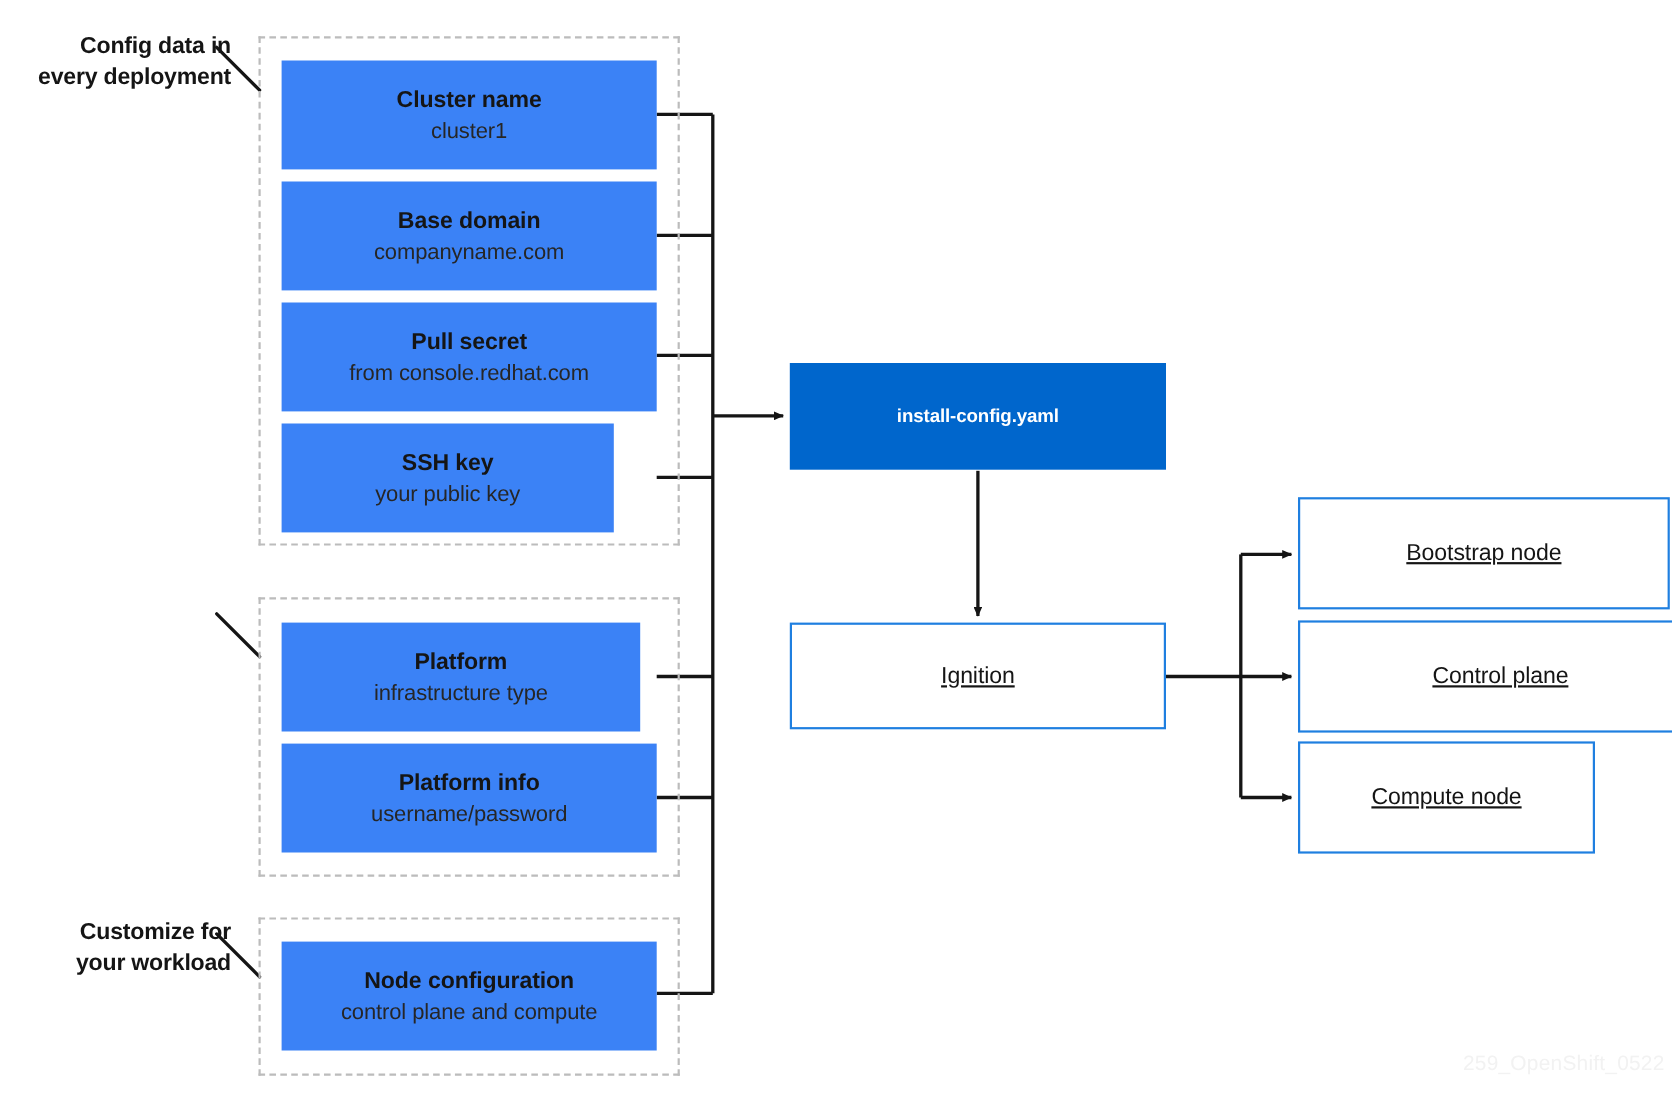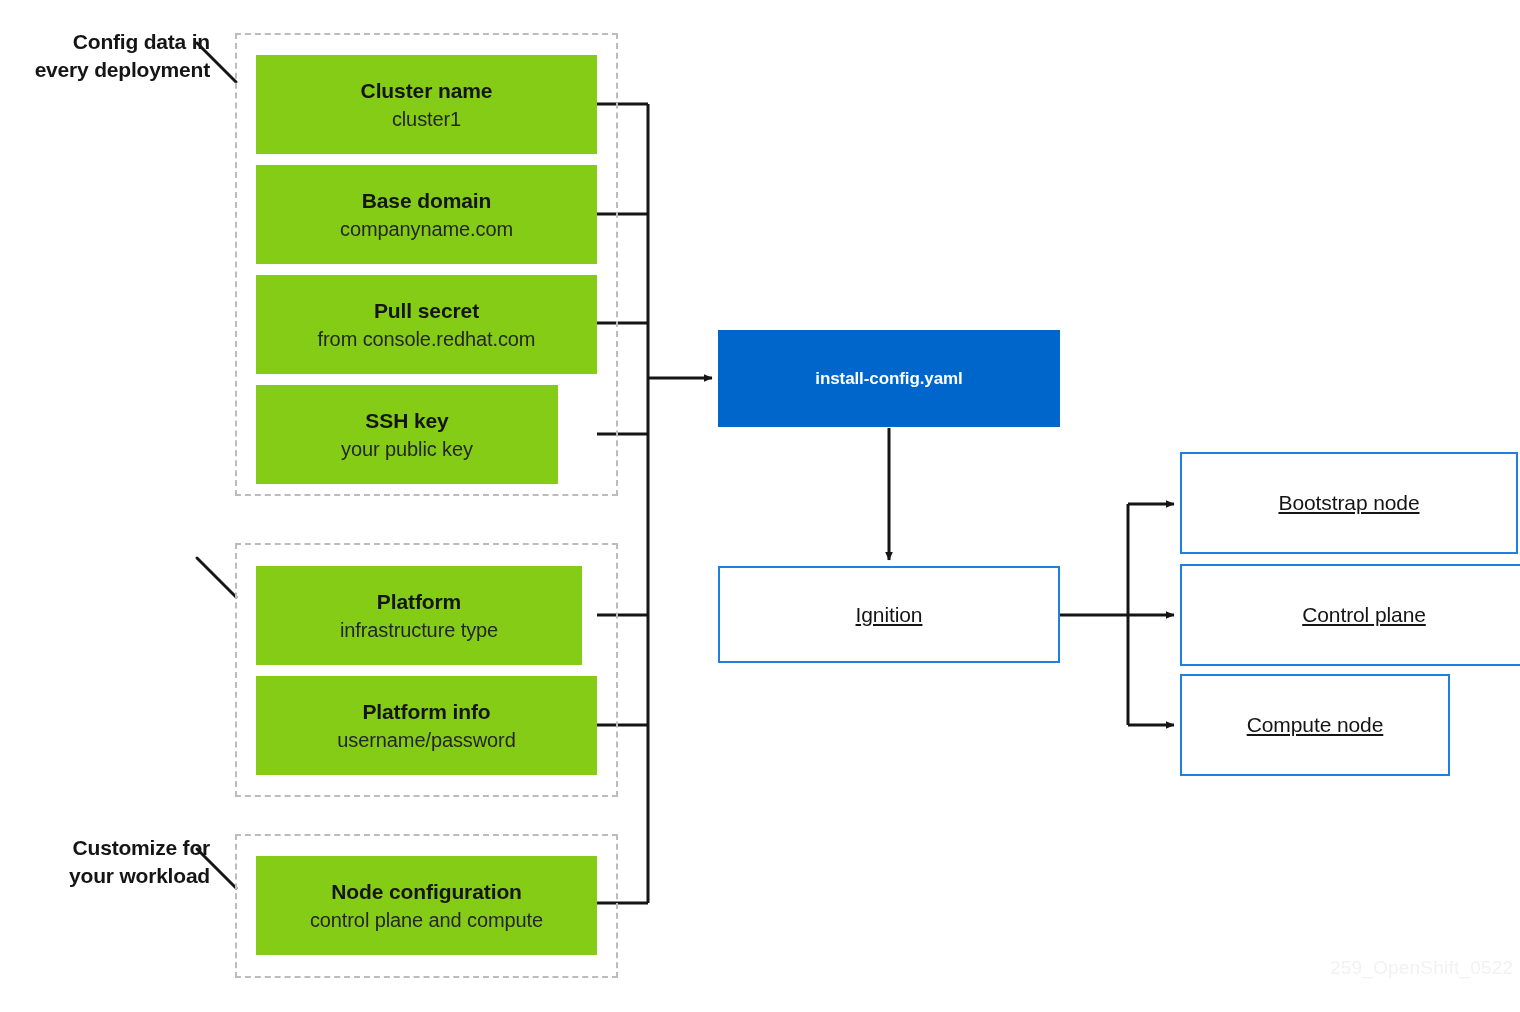--- a/index.html
+++ b/index.html
@@ -31,21 +31,21 @@
   
   .group-box {
     position: absolute;
     border: 2px dashed #bcbcbc;
     box-sizing: border-box;
     background: transparent;
   }
   
   .card {
     position: absolute;
-    background: #84cc16;
+    background: #3b82f6;
     box-sizing: border-box;
     display: flex;
     flex-direction: column;
     align-items: center;
     justify-content: center;
     text-align: center;
     line-height: 1.22;
   }
   .card .card-title {
     font-size: 21px;

